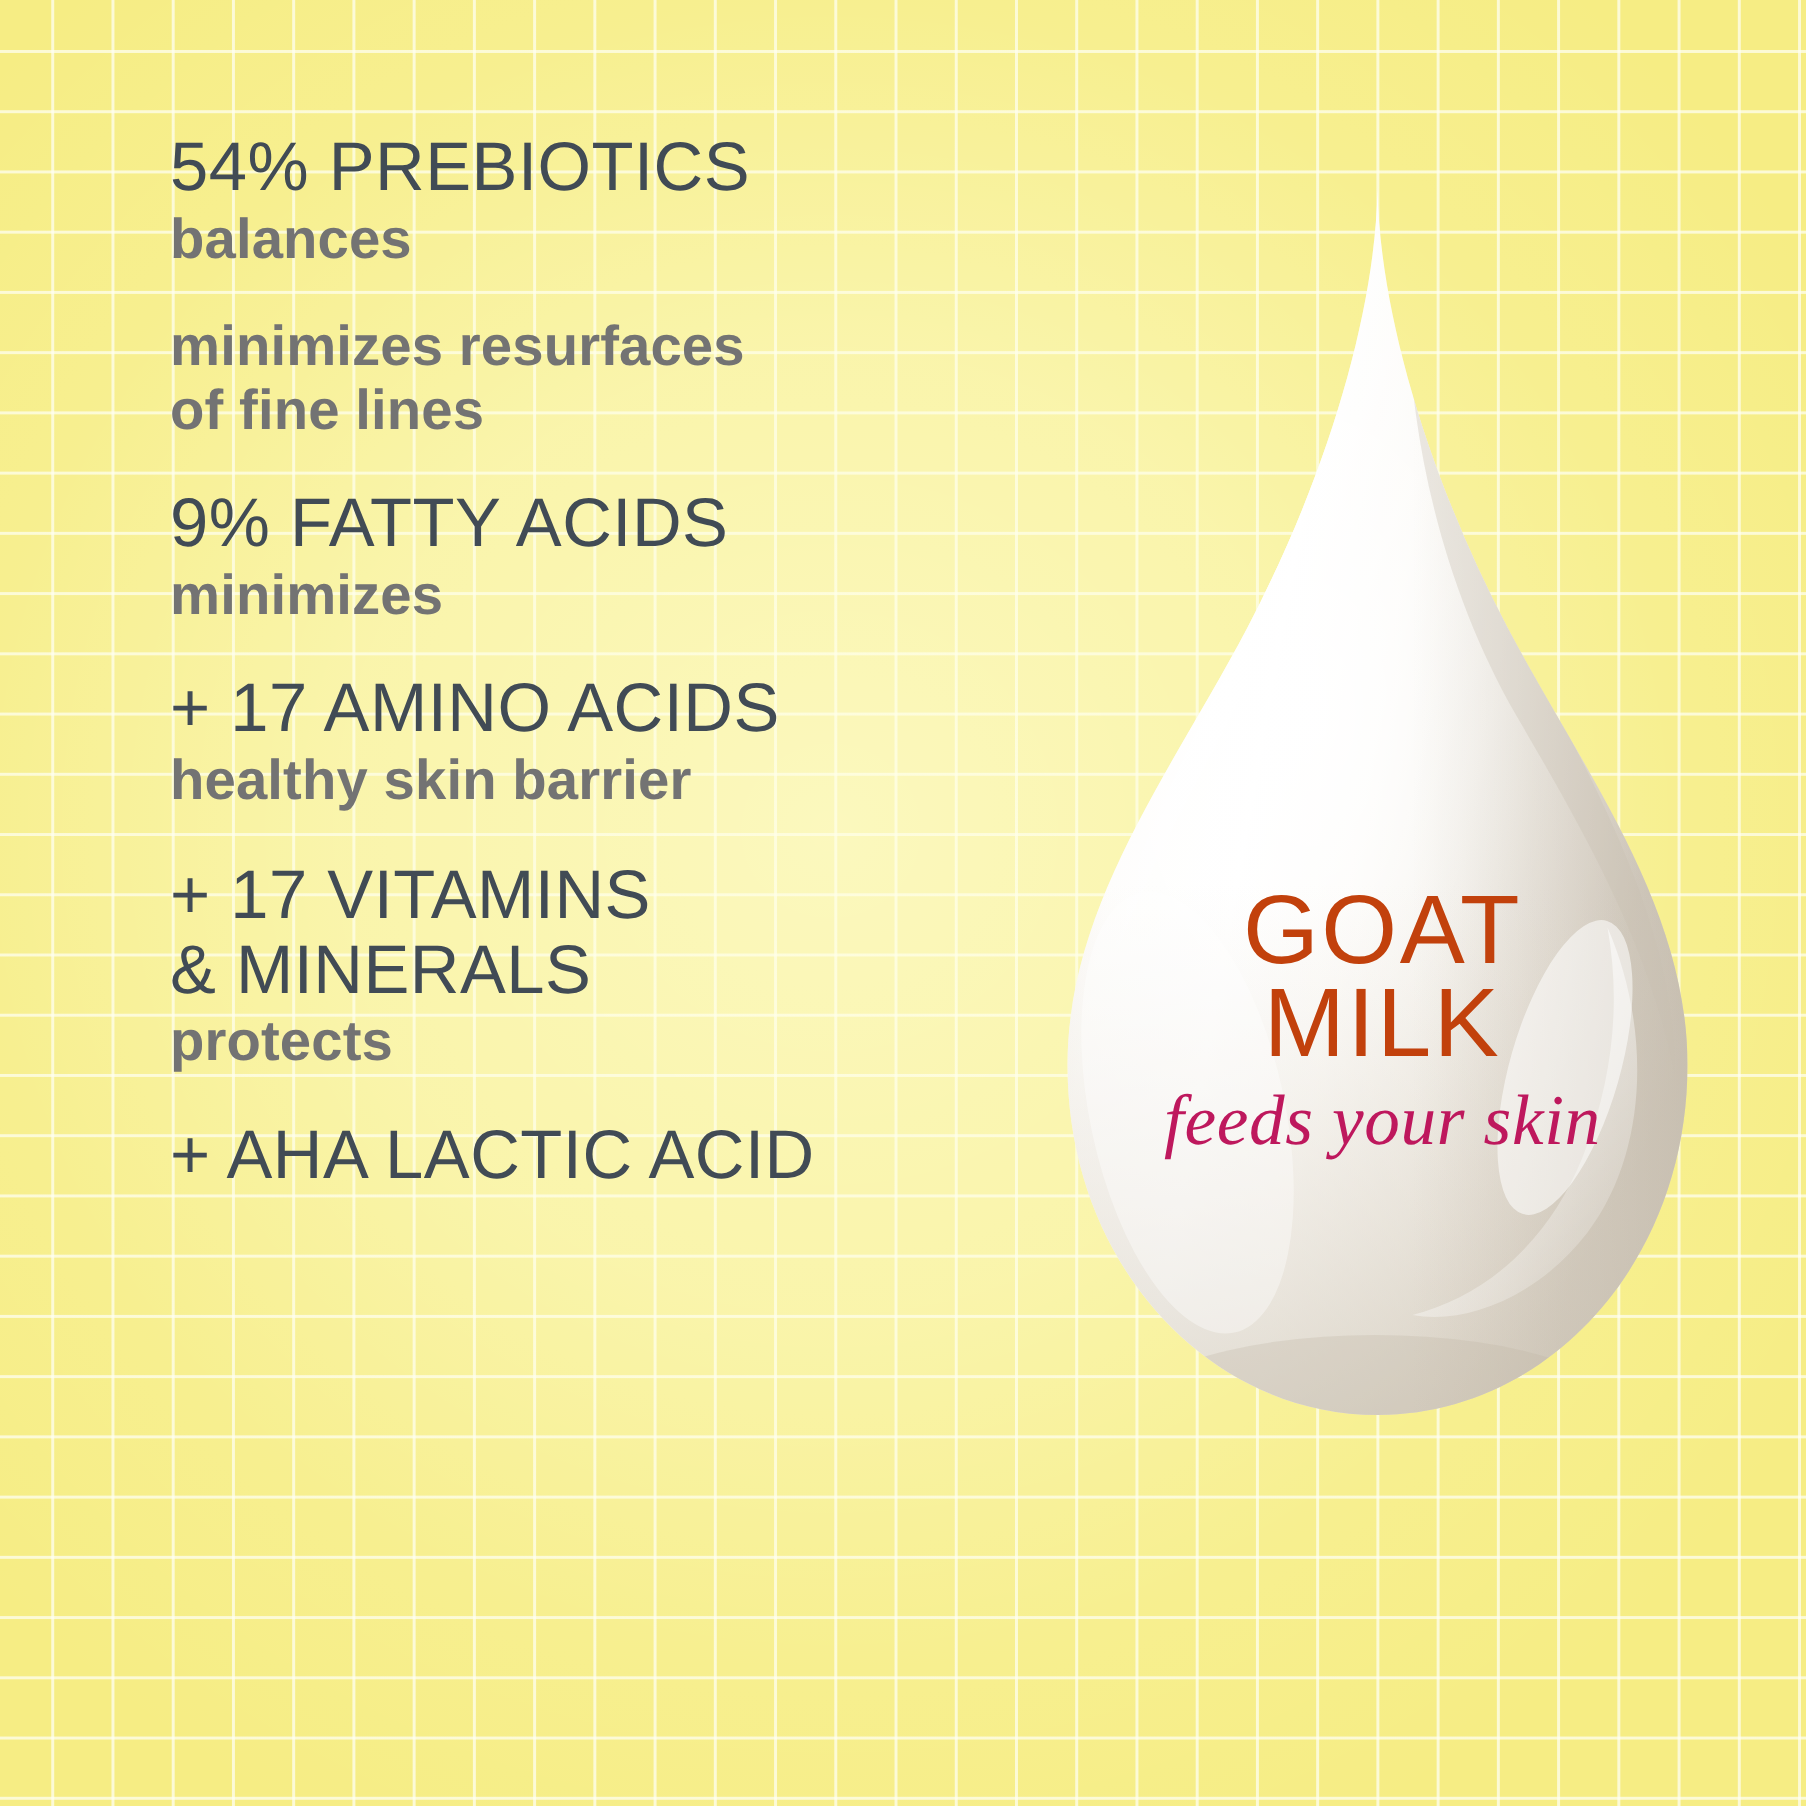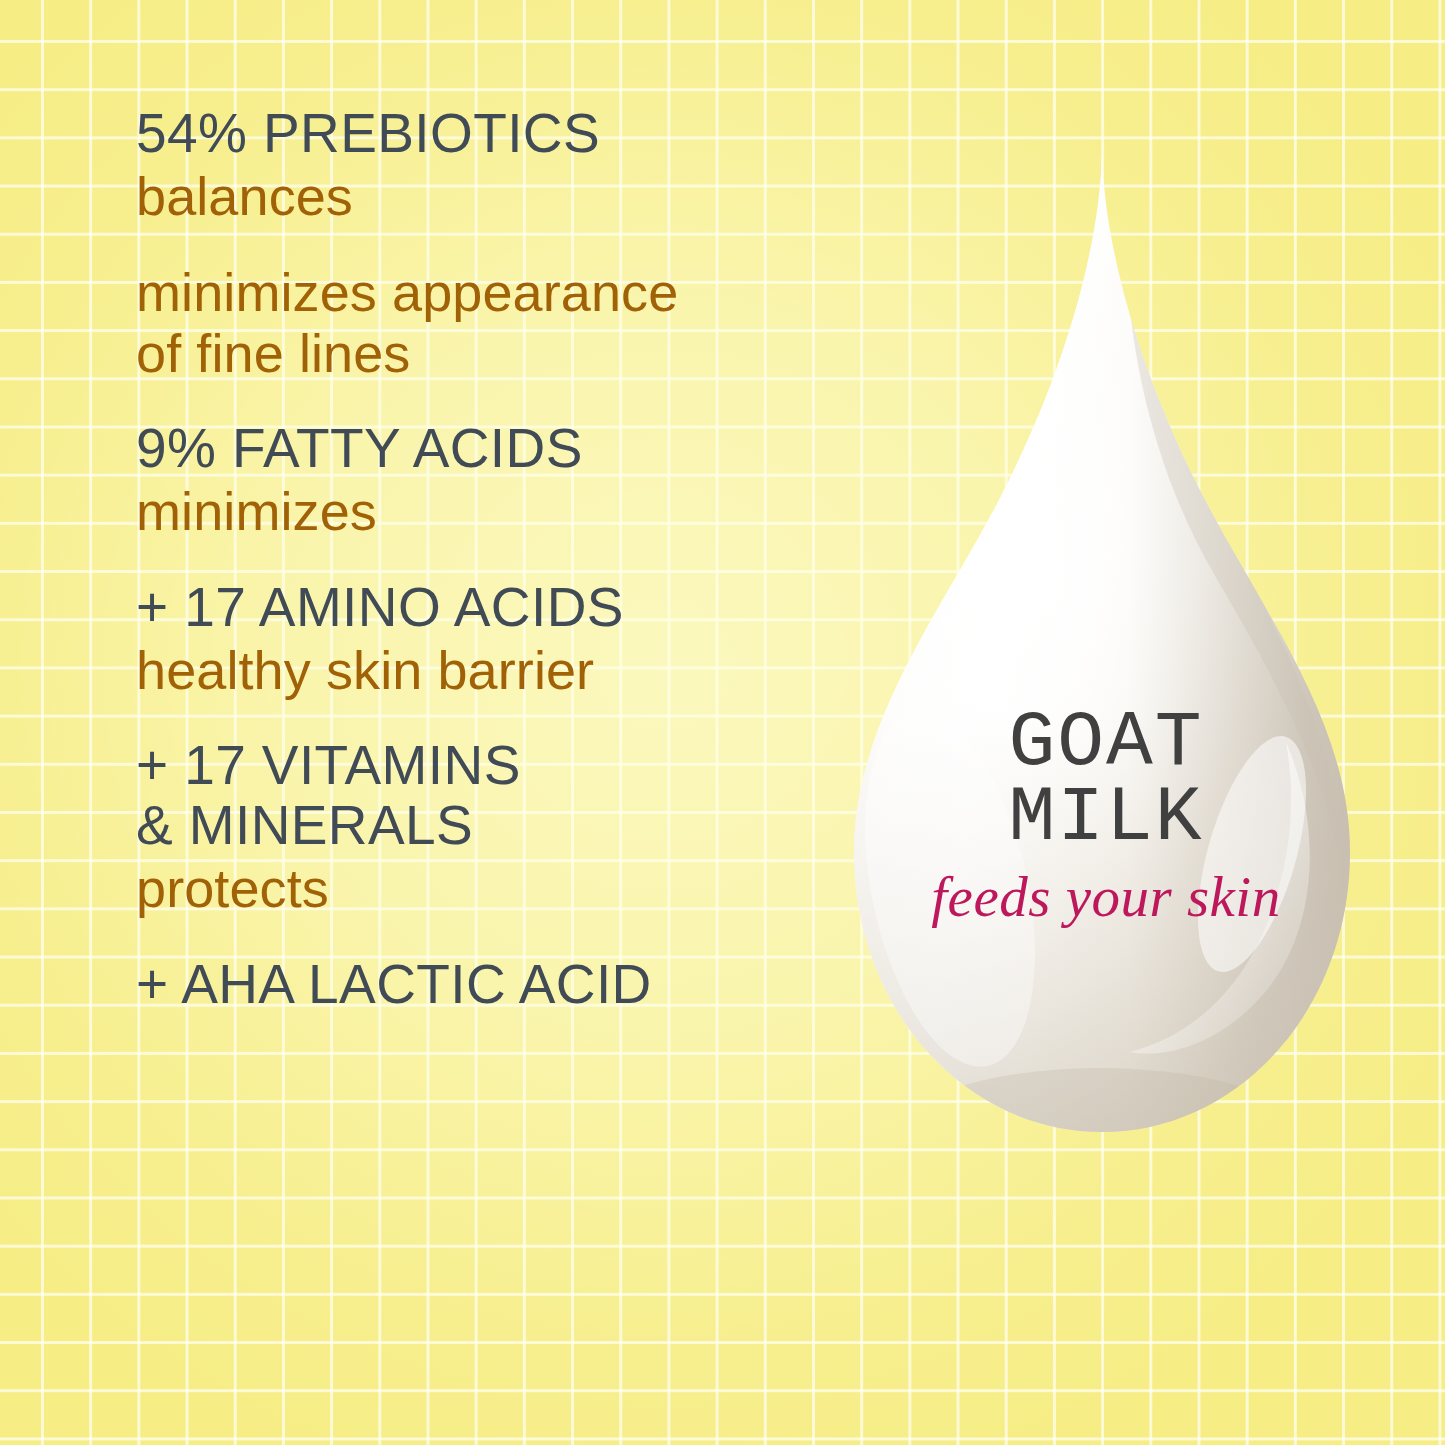--- a/index.html
+++ b/index.html
@@ -62,25 +62,25 @@
     color: #414b55;
     font-size: 55px;
     line-height: 1.09;
     letter-spacing: 0.4px;
     font-weight: 400;
     white-space: pre-line;
     margin: 0 0 2px 0;
   }
 
   .fact-desc {
-    color: #a16207;
-    font-size: 54px;
+    color: #737373;
+    font-size: 45px;
     line-height: 1.12;
     letter-spacing: 0.1px;
-    font-weight: 400;
+    font-weight: 700;
     white-space: pre-line;
     margin: 0;
   }
 
   
   .droplet-wrap {
     position: absolute;
     left: 800px;
     top: 130px;
     width: 620px;
@@ -92,22 +92,22 @@
   .drop-label {
     position: absolute;
     left: 838px;
     top: 706px;
     width: 536px;
     text-align: center;
     pointer-events: none;
   }
 
   .drop-brand {
-    color: #404040;
-    font-family: Liberation Mono, monospace;
+    color: #c2410c;
+    font-family: Liberation Sans, sans-serif;
     font-size: 78px;
     line-height: 0.96;
     letter-spacing: 2px;
     font-weight: 400;
     white-space: pre-line;
   }
 
   .drop-tagline {
     color: #be185d;
     font-family: "Liberation Serif", serif;
@@ -128,21 +128,21 @@
   <div class="bg-glow"></div>
 
   <div class="facts">
 
     <div class="fact">
       <div class="fact-title">54% PREBIOTICS</div>
       <div class="fact-desc">balances</div>
     </div>
 
     <div class="fact">
-      <div class="fact-desc">minimizes appearance
+      <div class="fact-desc">minimizes resurfaces
 of fine lines</div>
     </div>
 
     <div class="fact">
       <div class="fact-title">9% FATTY ACIDS</div>
       <div class="fact-desc">minimizes</div>
     </div>
 
     <div class="fact">
       <div class="fact-title">+ 17 AMINO ACIDS</div>

